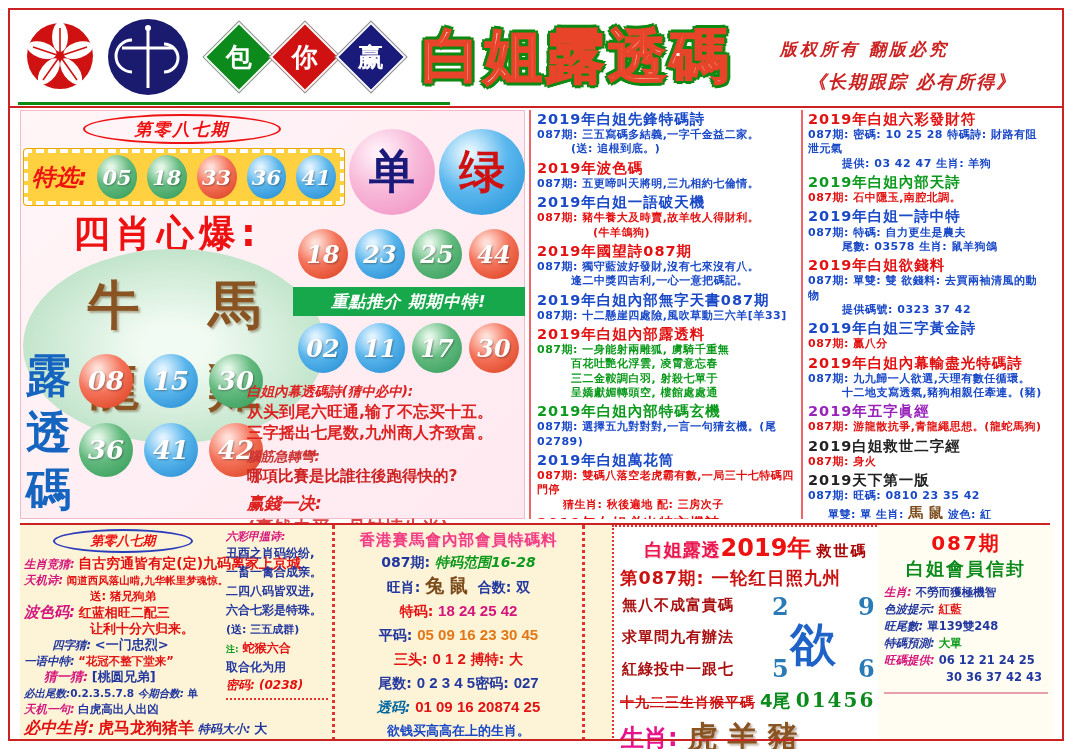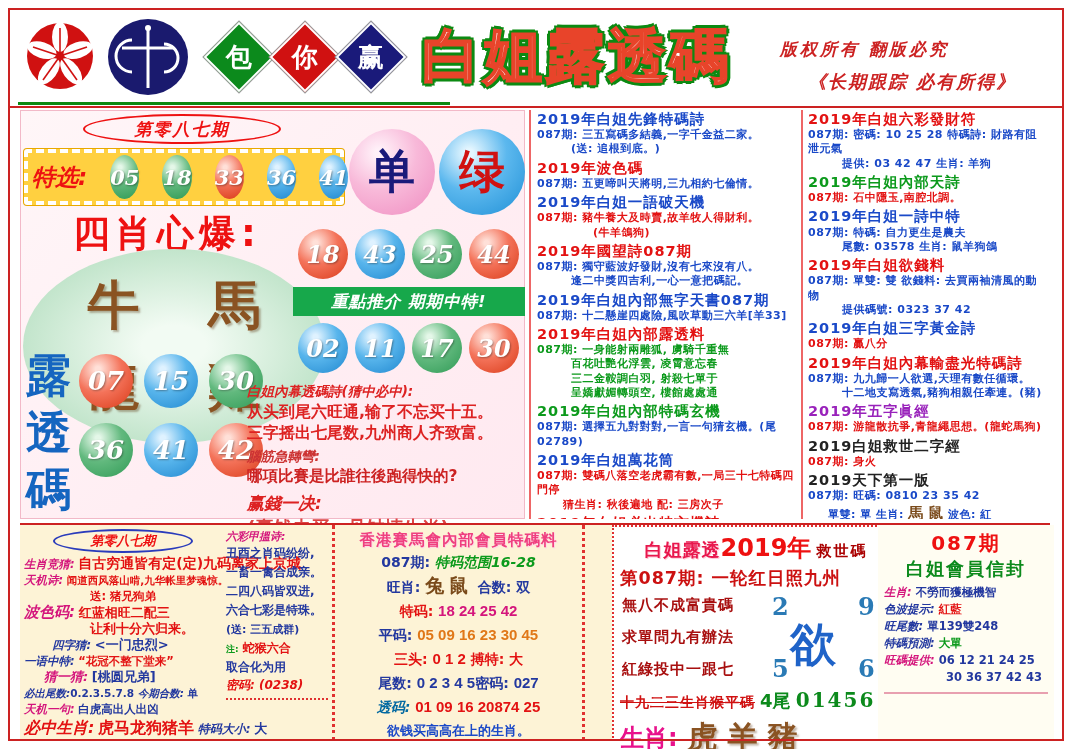--- a/index.html
+++ b/index.html
@@ -24,21 +24,21 @@
   .tagline { position:absolute; left:790px; top:54px; color:#c22; font-weight:bold; font-size:18px; letter-spacing:2px; font-style:italic; }
   .green-rule { position:absolute; left:18px; top:102px; width:432px; height:3px; background:#0c8a12; }
   .red-rule { position:absolute; left:10px; top:106px; right:10px; height:2px; background:#c22; }
 
   
   .left-panel { position:absolute; left:20px; top:110px; width:505px; height:409px;
     background:linear-gradient(135deg,#fff6f8,#ffeef3 55%,#ffe9f0); border:1px solid #f2b9c8; }
   .issue-oval { position:absolute; left:62px; top:3px; width:198px; height:30px; border:2px solid #e11; border-radius:50%;
     color:#e11; font-style:italic; font-weight:bold; font-size:17px; display:flex; align-items:center; justify-content:center; letter-spacing:2px; }
   .ticket { position:absolute; left:3px; top:38px; width:320px; height:56px; background:#ffd040; border:4px dashed #fff;
-    box-shadow:0 0 0 1px #e8a800; display:flex; align-items:center; gap:23px; padding:2px 4px; border-radius:3px; }
+    box-shadow:0 0 0 1px #e8a800; display:flex; align-items:center; gap:10px; padding:2px 4px; border-radius:3px; }
   .texuan-label { color:#e11; font-style:italic; font-weight:bold; font-size:23px; white-space:nowrap; }
   .ball { border-radius:50%; display:flex; align-items:center; justify-content:center; color:#fff; font-weight:bold; font-style:italic;
     text-shadow:1px 1px 2px rgba(0,0,0,.35); font-family:"DejaVu Serif","Liberation Serif",serif; }
   .ball.red   { background:radial-gradient(circle at 35% 28%, #ffe0d8 5%, #f4735a 45%, #d93a18 100%); }
   .ball.blue  { background:radial-gradient(circle at 35% 28%, #dff2ff 5%, #58b5ec 45%, #1f87cf 100%); }
   .ball.green { background:radial-gradient(circle at 35% 28%, #e4f7e8 5%, #62b97e 45%, #2f9a55 100%); }
   .b44 { width:44px; height:44px; font-size:21px; }
   .b50 { width:50px; height:50px; font-size:24px; }
   .b54 { width:54px; height:54px; font-size:26px; }
   .big-ball { position:absolute; width:86px; height:86px; border-radius:50%; display:flex; align-items:center; justify-content:center; font-size:46px; font-weight:bold; }
@@ -202,39 +202,39 @@
 
     <div class="animal-oval">
       <span class="animal">牛</span>
       <span class="animal">馬</span>
       <span class="animal">龍</span>
       <span class="animal">雞</span>
     </div>
 
     <div class="p-row pr1">
       <span class="ball b50 red">18</span>
-      <span class="ball b50 blue">43</span>
+      <span class="ball b50 blue">23</span>
       <span class="ball b50 green">25</span>
       <span class="ball b50 red">44</span>
     </div>
     <div class="banner">重點推介 期期中特!</div>
     <div class="p-row pr2">
       <span class="ball b50 blue">02</span>
       <span class="ball b50 blue">11</span>
       <span class="ball b50 green">17</span>
       <span class="ball b50 red">30</span>
     </div>
 
     <div class="lutou-chars">
       <div>露</div>
       <div>透</div>
       <div>碼</div>
     </div>
     <div class="lt-row ltr1">
-      <span class="ball b54 red">07</span>
+      <span class="ball b54 red">08</span>
       <span class="ball b54 blue">15</span>
       <span class="ball b54 green">30</span>
     </div>
     <div class="lt-row ltr2">
       <span class="ball b54 green">36</span>
       <span class="ball b54 blue">41</span>
       <span class="ball b54 red">42</span>
     </div>
 
     <div class="poem-block">

